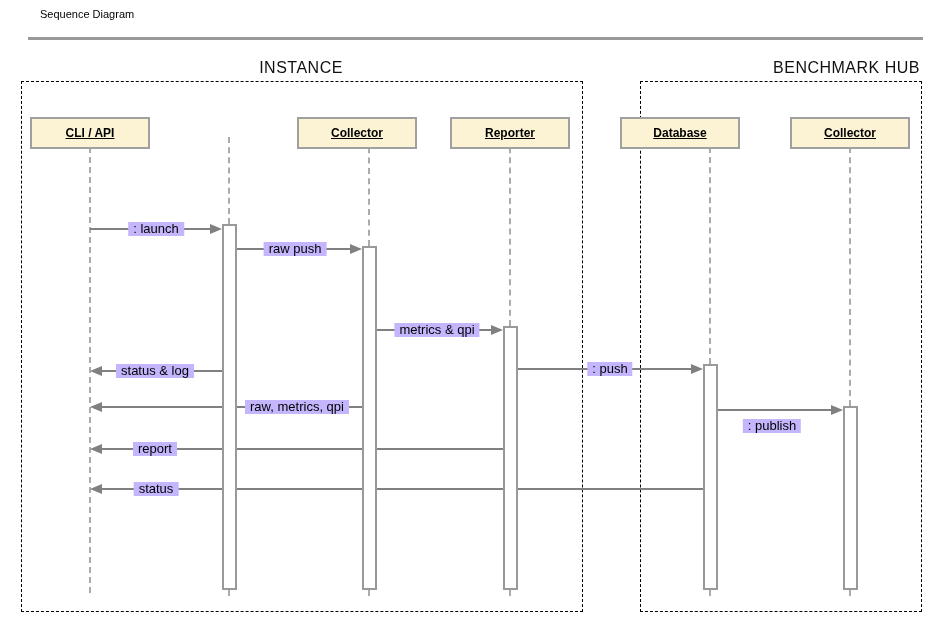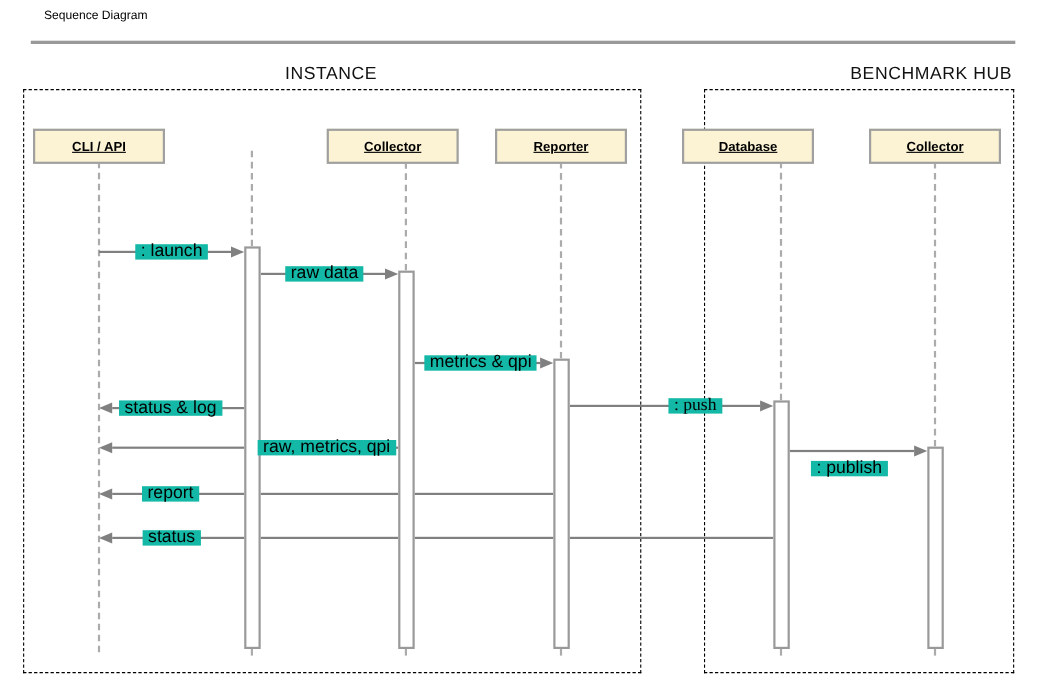--- a/index.html
+++ b/index.html
@@ -37,22 +37,22 @@
     position:absolute; width:0; height:0;
     border-top:5px solid transparent; border-bottom:5px solid transparent;
     border-left:12px solid #808080;
   }
   .arrow-l {
     position:absolute; width:0; height:0;
     border-top:5px solid transparent; border-bottom:5px solid transparent;
     border-right:12px solid #808080;
   }
   .msg-label {
-    position:absolute; transform:translate(-50%,-50%); background:#14b8a6;
-    padding:0 5px; font-size:16px; color:#000; white-space:nowrap; line-height:14px;
+    position:absolute; transform:translate(-50%,-50%); background:#c4b5fd;
+    padding:0 5px; font-size:13px; color:#000; white-space:nowrap; line-height:14px;
   }
   .bar {
     position:absolute; width:15px; box-sizing:border-box;
     background:#fff; border:2px solid #999;
   }
 </style>
 </head>
 <body>
 
 <div class="canvas">
@@ -106,24 +106,24 @@
   <div class="msg-line" style="left:102px; top:488px; width:601px;"></div>
   <div class="arrow-l" style="left:90px;  top:484px;"></div>
 
   <div class="bar" style="left:222px; top:224px; height:366px;"></div>
   <div class="bar" style="left:362px; top:246px; height:344px;"></div>
   <div class="bar" style="left:503px; top:326px; height:264px;"></div>
   <div class="bar" style="left:703px; top:364px; height:226px;"></div>
   <div class="bar" style="left:843px; top:406px; height:184px;"></div>
 
   <div class="msg-label" style="left:156px; top:229px;">: launch</div>
-  <div class="msg-label" style="left:295px; top:249px;">raw data</div>
+  <div class="msg-label" style="left:295px; top:249px;">raw push</div>
   <div class="msg-label" style="left:437px; top:330px;">metrics &amp; qpi</div>
   <div class="msg-label" style="left:155px; top:371px;">status &amp; log</div>
-  <div class="msg-label" style="left:632px; top:369px;font-family:Liberation Serif, serif;">: push</div>
+  <div class="msg-label" style="left:610px; top:369px;">: push</div>
   <div class="msg-label" style="left:297px; top:407px;">raw, metrics, qpi</div>
   <div class="msg-label" style="left:772px; top:410px;margin-top:16px;">: publish</div>
   <div class="msg-label" style="left:155px; top:449px;">report</div>
   <div class="msg-label" style="left:156px; top:489px;">status</div>
 
   <div class="head" style="left:30px;  top:117px;">
     <span>CLI / API</span>
   </div>
   <div class="head" style="left:297px; top:117px;">
     <span>Collector</span>

